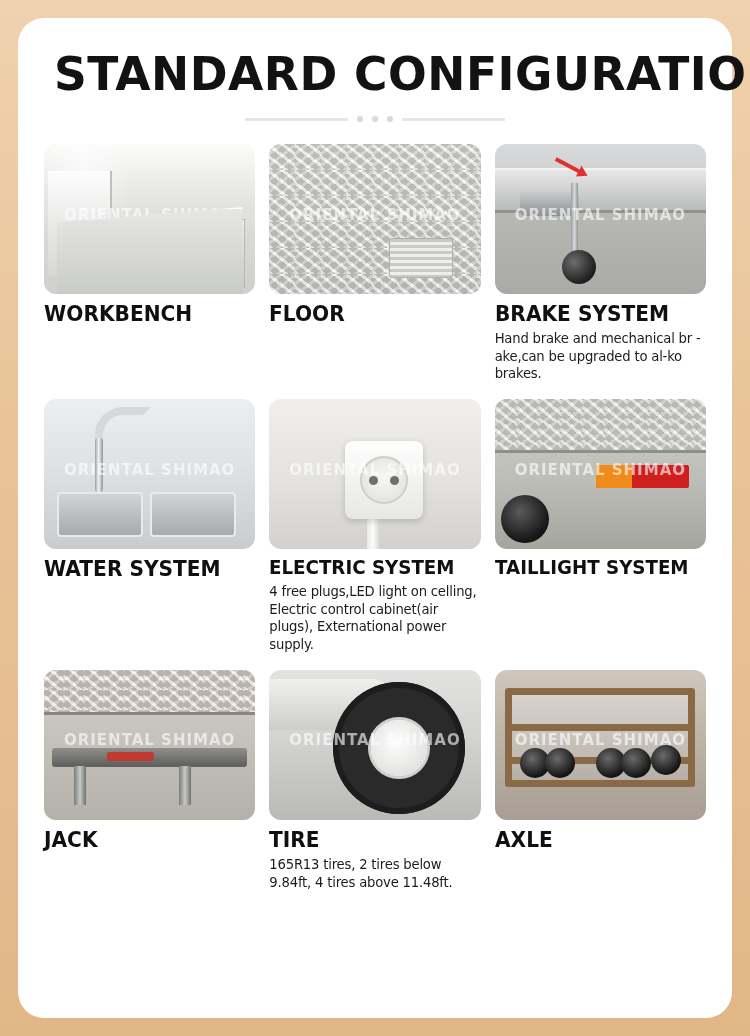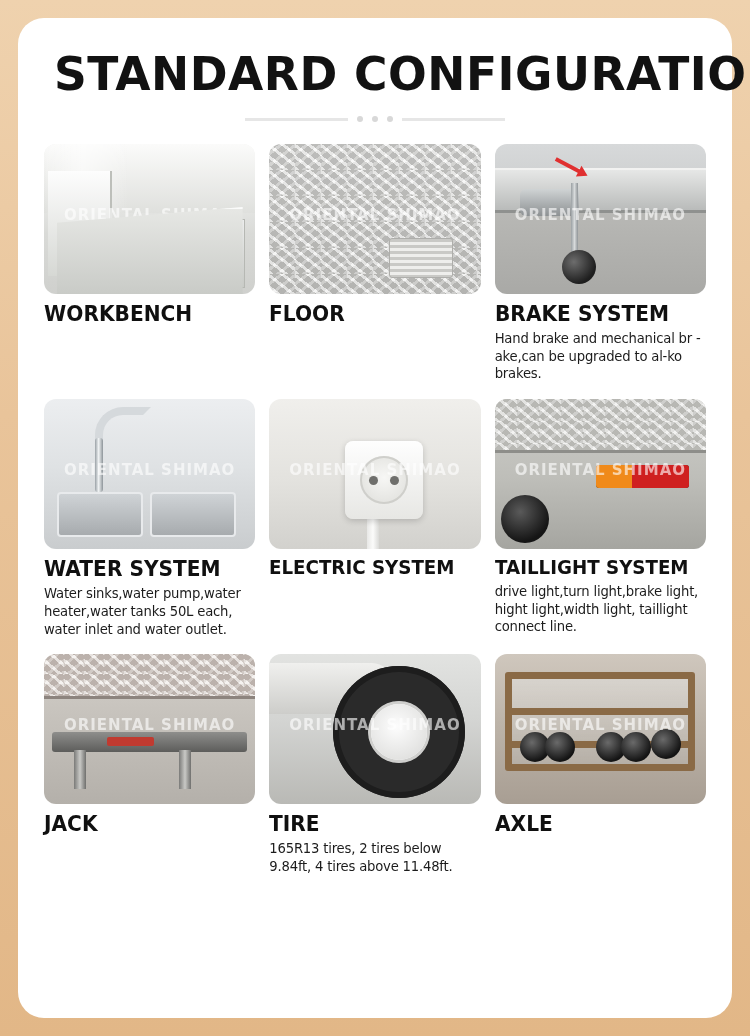--- a/index.html
+++ b/index.html
@@ -398,47 +398,46 @@
 
       <div class="cell">
         <div class="photo p-water">
           <div class="tap-arc"></div>
           <div class="tap-body"></div>
           <div class="sink-basin l"></div>
           <div class="sink-basin r"></div>
           <div class="wm">ORIENTAL SHIMAO</div>
         </div>
         <h3>WATER SYSTEM</h3>
-        <p>Water sinks,water pump,water heater,water tanks 50L each, water inlet and water outlet.</p>
       </div>
 
       <div class="cell">
         <div class="photo p-electric">
           <div class="socket-conduit"></div>
           <div class="socket">
             <i class="a"></i>
               <i class="b"></i>
           </div>
           <div class="wm">ORIENTAL SHIMAO</div>
         </div>
         <h3 class="small">ELECTRIC SYSTEM</h3>
+        <p>4 free plugs,LED light on celling, Electric control cabinet(air plugs), Externational power supply.</p>
       </div>
 
       <div class="cell">
         <div class="photo p-taillight">
           <div class="tl-plate"></div>
           <div class="tl-lamp">
             <u class="o"></u>
               <u class="r"></u>
           </div>
           <div class="tl-wheel"></div>
           <div class="wm">ORIENTAL SHIMAO</div>
         </div>
         <h3 class="small">TAILLIGHT SYSTEM</h3>
-        <p>drive light,turn light,brake light, hight light,width light, taillight connect line.</p>
       </div>
 
       <div class="cell">
         <div class="photo p-jack">
           <div class="jk-plate"></div>
           <div class="jk-beam"></div>
           <div class="jk-red"></div>
           <div class="jk-leg a"></div>
           <div class="jk-leg b"></div>
           <div class="wm">ORIENTAL SHIMAO</div>

